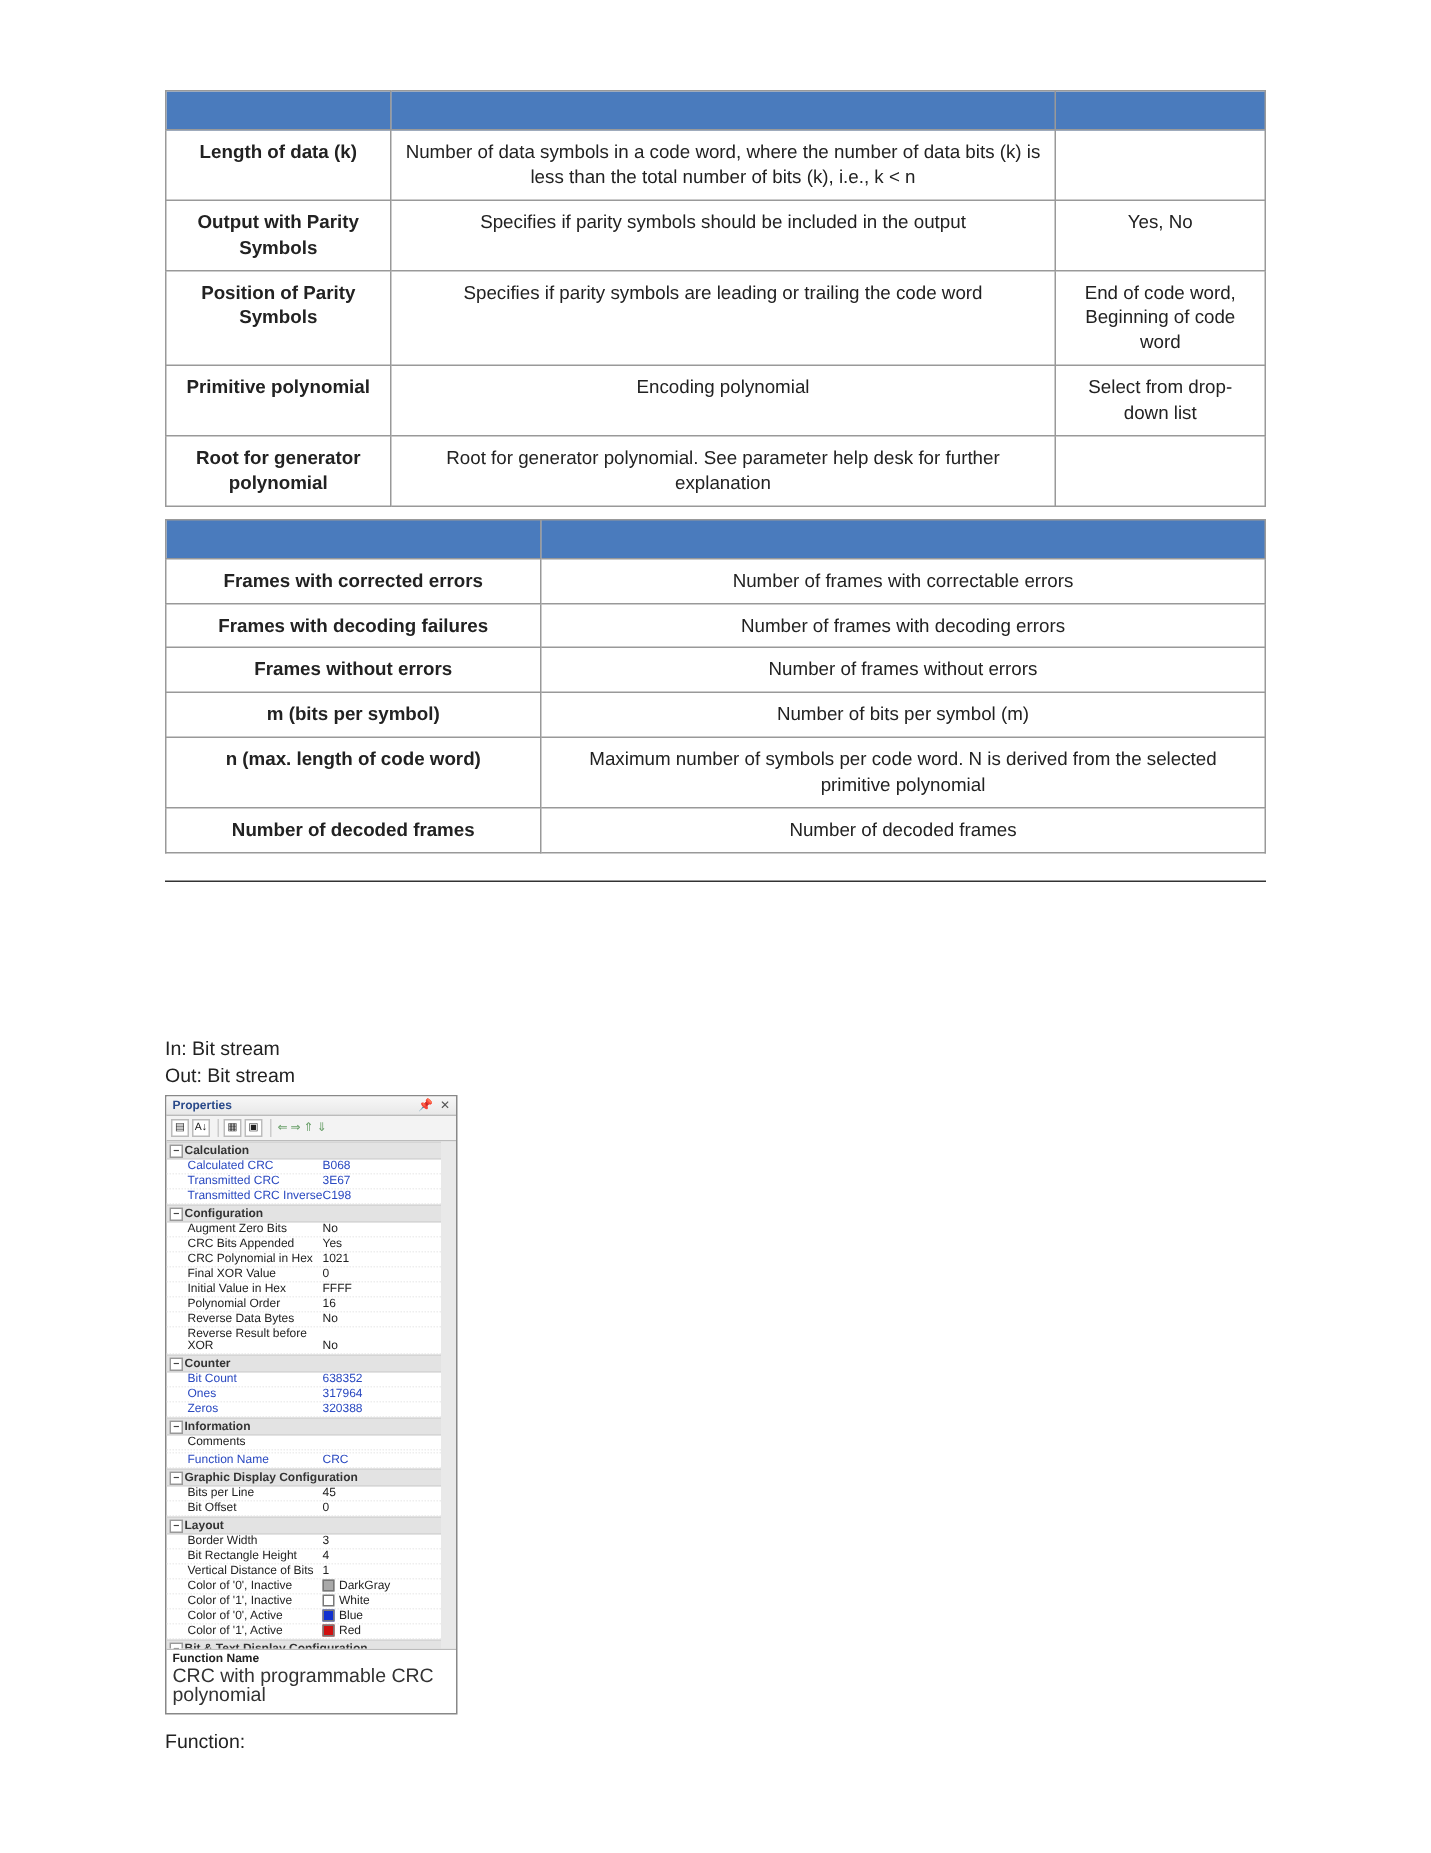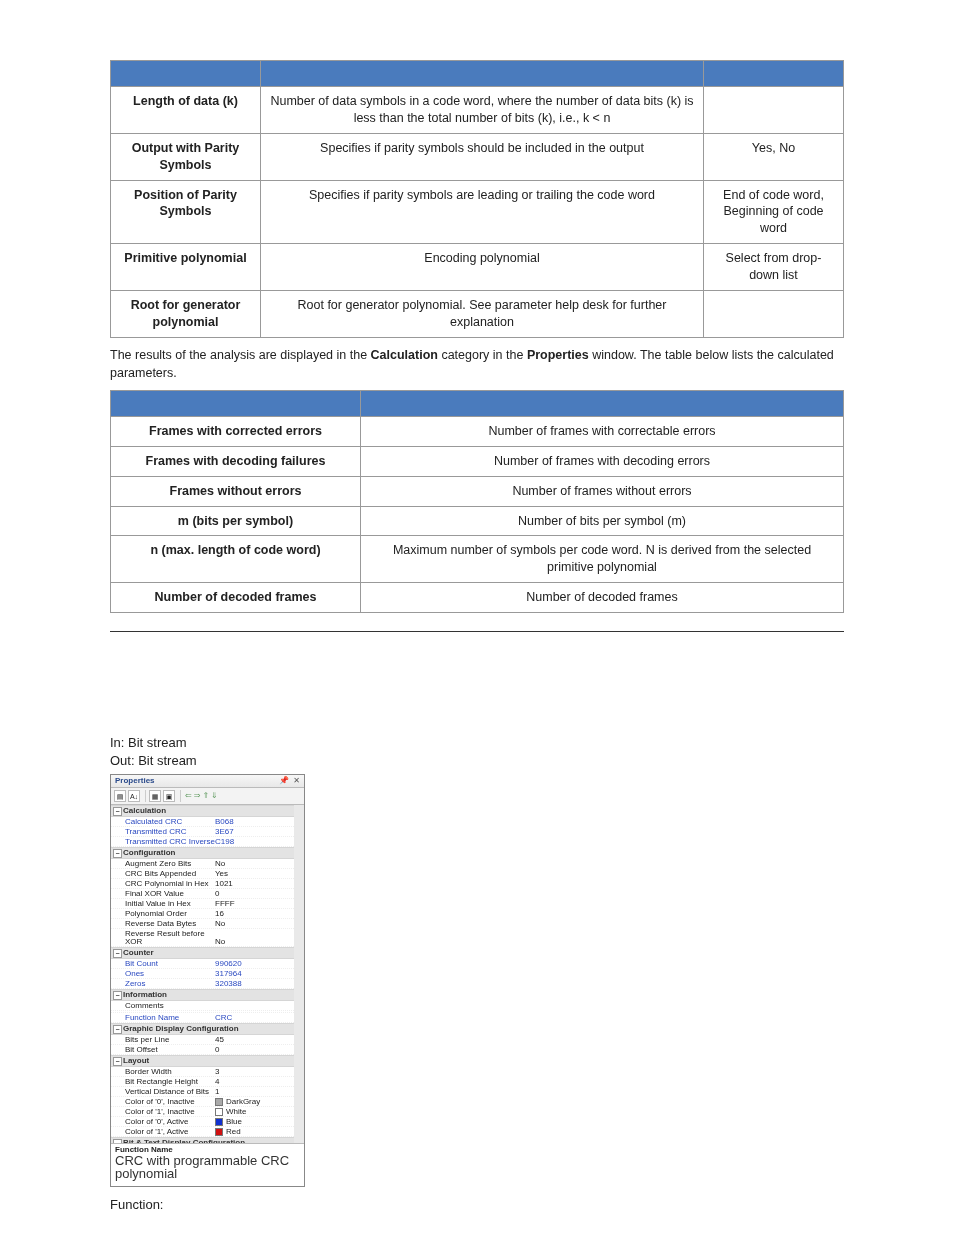--- a/index.html
+++ b/index.html
@@ -178,23 +178,20 @@
           <td>Select from drop-down list</td>
         </tr>
         <tr>
           <td class="bold">Root for generator polynomial</td>
           <td>Root for generator polynomial. See parameter help desk for further explanation</td>
           <td></td>
         </tr>
       </tbody>
   </table>
 
-  <p class="body-text">
-    <span>The results of the analysis are displayed in the </span><b>Calculation</b><span> category in the </span><b>Properties</b><span> window. The table below lists the calculated parameters.</span>
-  </p>
 
   <table class="doc-table t2">
     <tbody>
         <tr class="header-band">
           <td></td>
           <td></td>
         </tr>
     </tbody>
       <tbody id="t2-body">
         <tr>
@@ -317,21 +314,21 @@
         <div class="prop-row">
           <div class="k">Reverse Result before XOR</div>
           <div class="v">
             <span>No</span>
           </div>
         </div>
         <div class="cat-header">Counter</div>
         <div class="prop-row link">
           <div class="k">Bit Count</div>
           <div class="v">
-            <span>990620</span>
+            <span>638352</span>
           </div>
         </div>
         <div class="prop-row link">
           <div class="k">Ones</div>
           <div class="v">
             <span>317964</span>
           </div>
         </div>
         <div class="prop-row link">
           <div class="k">Zeros</div>

